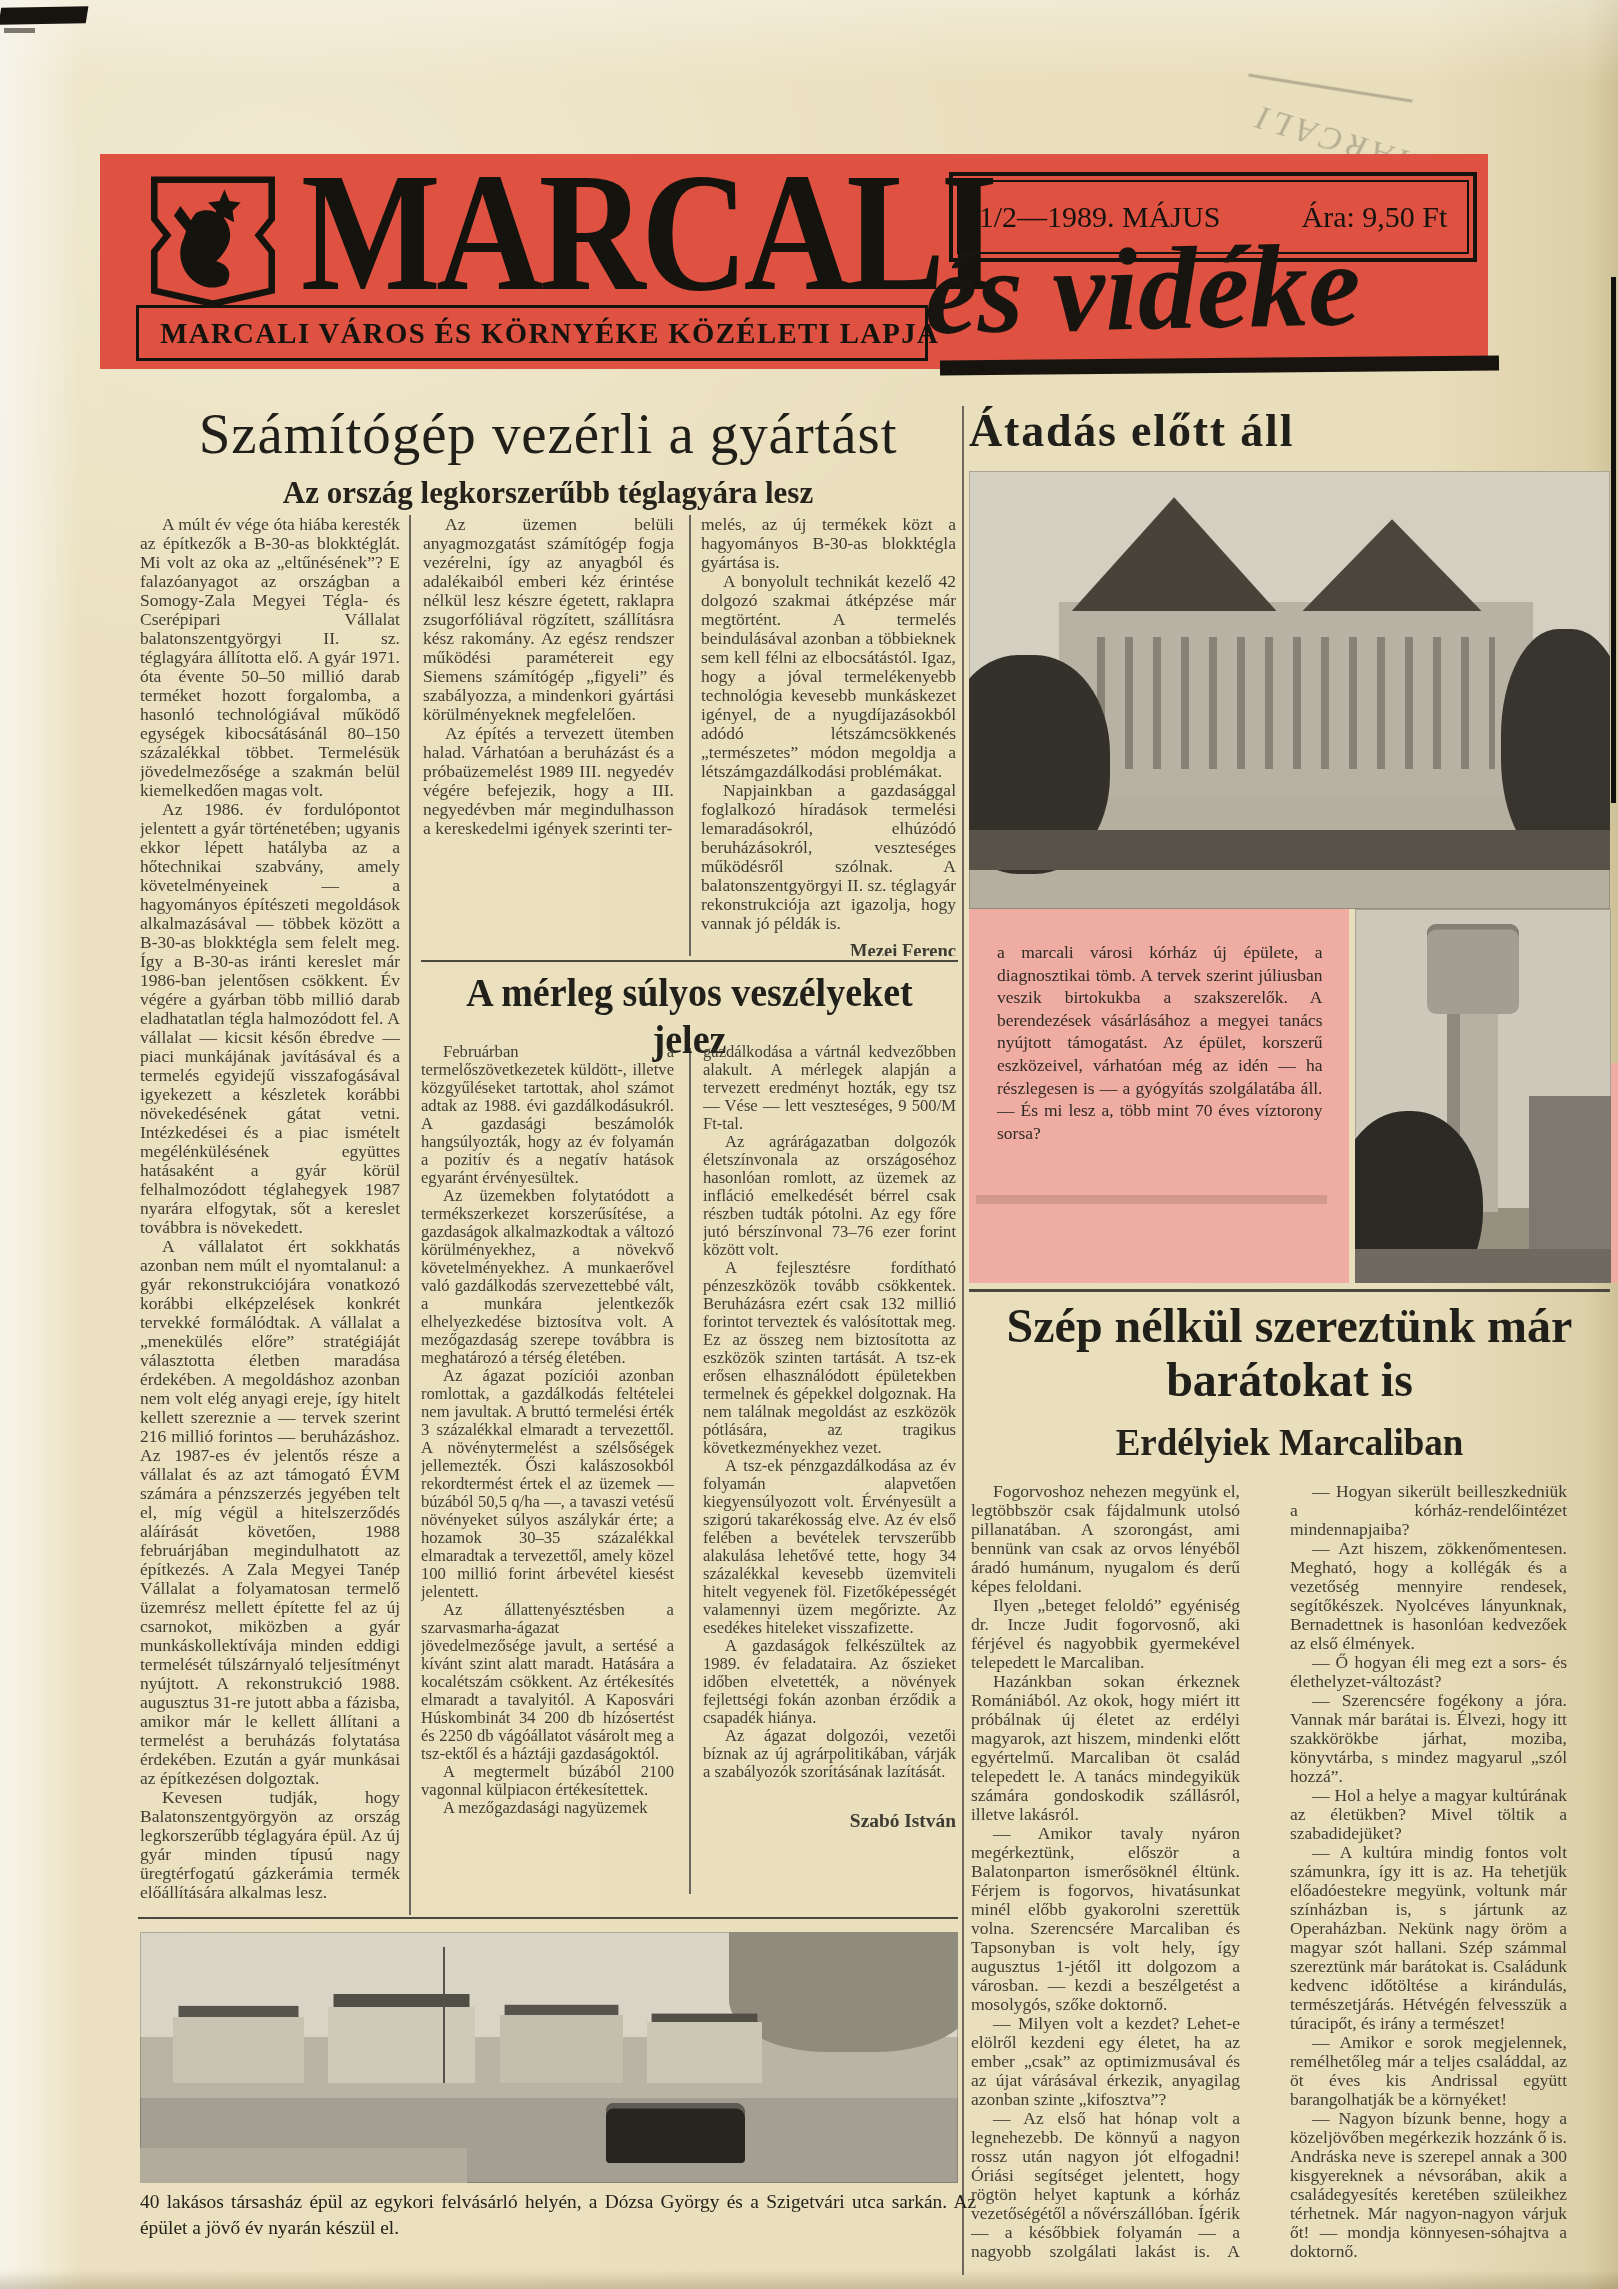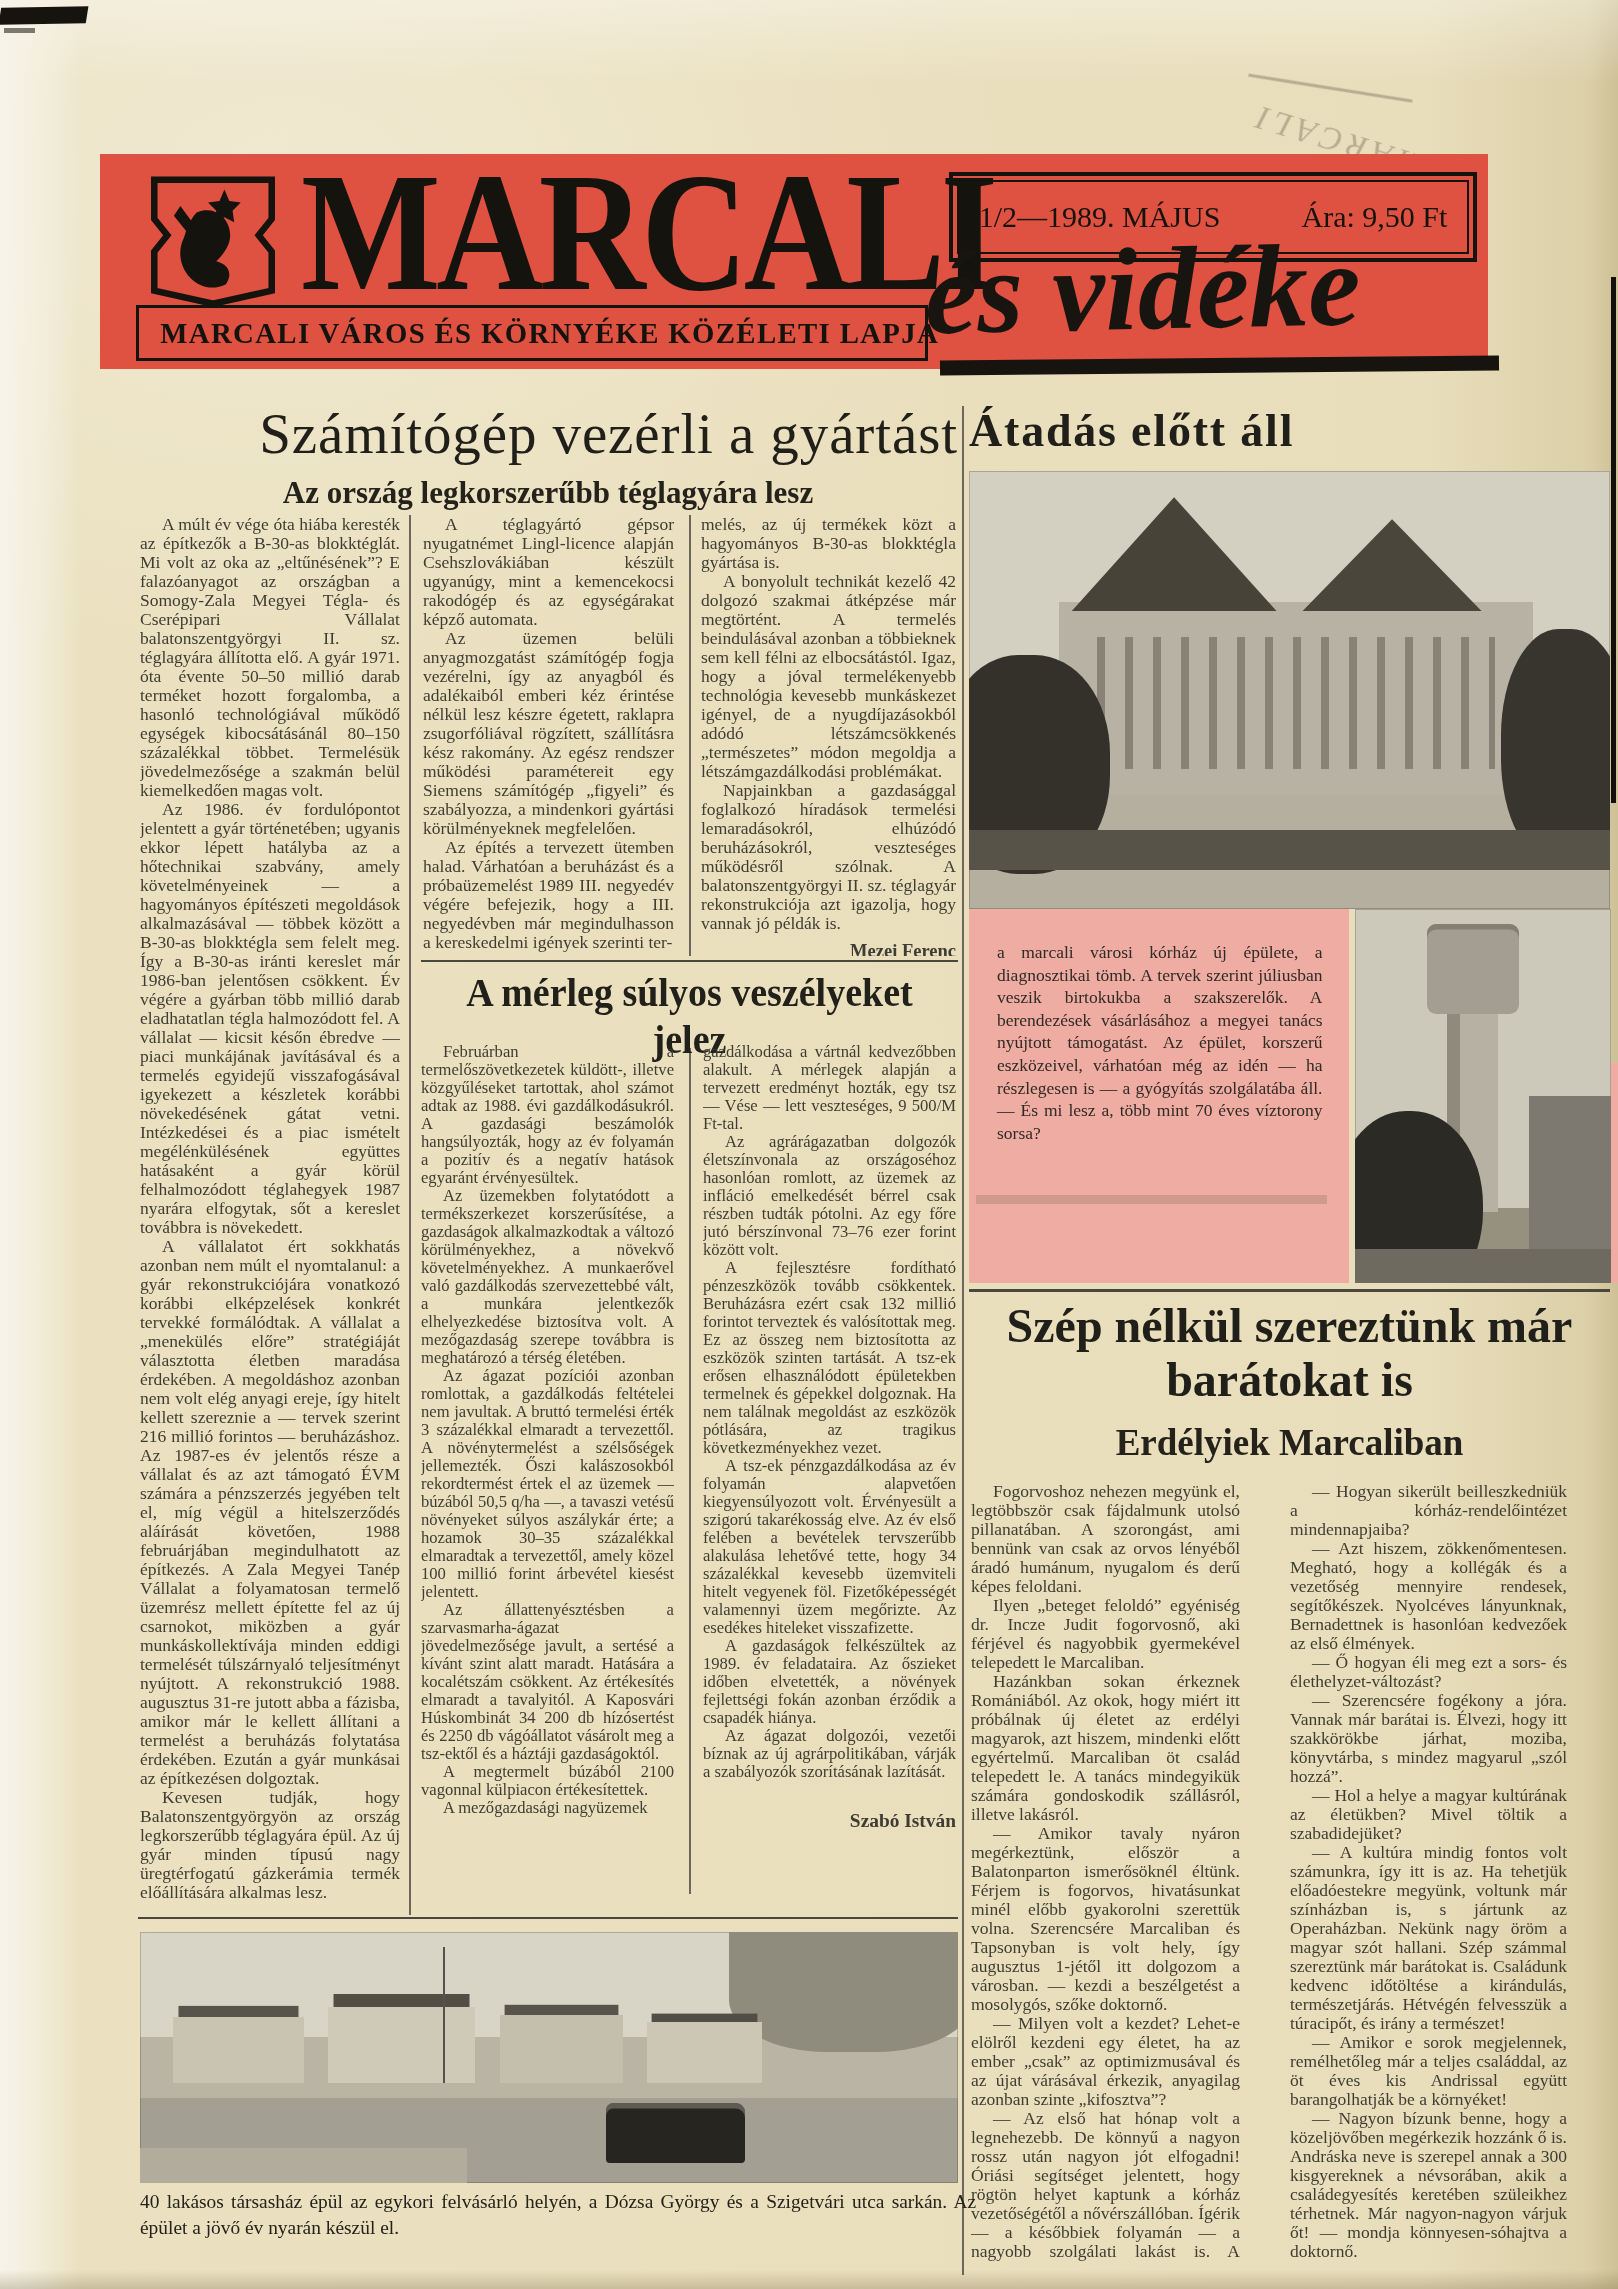--- a/index.html
+++ b/index.html
@@ -35,21 +35,21 @@
     transform:rotate(-1.2deg);white-space:nowrap;}
   .black-bar{position:absolute;left:940px;top:358px;width:559px;height:14.8px;background:#17140f;transform:rotate(-.5deg);}
   .edge-line{position:absolute;left:1611px;top:277px;width:4.6px;height:526px;background:#12100c;}
   .pink-sliver{position:absolute;left:1610px;top:1063px;width:9.2px;height:220px;background:#efaca3;}
 
   
   .vr{position:absolute;width:1.8px;background:#6b675c;}
   .hr{position:absolute;height:1.8px;background:#4a473e;}
 
   
-  .h-main{position:absolute;left:138px;top:404px;width:820px;text-align:right;
+  .h-main{position:absolute;left:138px;top:404px;width:820px;text-align:center;
     font-size:57px;line-height:1.05;color:#211f19;letter-spacing:0.9px;}
   .h-sub{position:absolute;left:138px;top:475px;width:820px;text-align:center;font-weight:bold;font-size:31px;color:#24221b;}
   .h-right{position:absolute;left:969px;top:404px;width:641px;text-align:left;font-weight:bold;font-size:46px;color:#211f19;letter-spacing:1.8px;}
   .h-mid{position:absolute;left:421px;top:969px;width:537px;text-align:center;font-weight:bold;font-size:40px;color:#22201a;transform:scaleX(.95);}
   .h-a3{position:absolute;left:969px;top:1299px;width:641px;text-align:center;font-weight:bold;font-size:48px;line-height:1.12;color:#211f19;}
   .h-a3sub{position:absolute;left:969px;top:1421px;width:641px;text-align:center;font-weight:bold;font-size:37px;color:#24221b;}
 
   
   .col{position:absolute;overflow:hidden;text-align:justify;}
   .col p{margin:0;text-indent:22px;}
@@ -114,21 +114,20 @@
 
   <div class="h-main">Számítógép vezérli a gyártást</div>
   <div class="h-sub">Az ország legkorszerűbb téglagyára lesz</div>
   <div class="col b19" style="left:140px;top:515px;width:260px;height:1384px">
     <p>A múlt év vége óta hiába keresték az építkezők a B-30-as blokktéglát. Mi volt az oka az „eltűnésének”? E falazóanyagot az országban a Somogy-Zala Megyei Tégla- és Cserépipari Vállalat balatonszentgyörgyi II. sz. téglagyára állította elő. A gyár 1971. óta évente 50–50 millió darab terméket hozott forgalomba, a hasonló technológiával működő egységek kibocsátásánál 80–150 százalékkal többet. Termelésük jövedelmezősége a szakmán belül kiemelkedően magas volt.</p>
     <p>Az 1986. év fordulópontot jelentett a gyár történetében; ugyanis ekkor lépett hatályba az a hőtechnikai szabvány, amely követelményeinek — a hagyományos építészeti megoldások alkalmazásával — többek között a B-30-as blokktégla sem felelt meg. Így a B-30-as iránti kereslet már 1986-ban jelentősen csökkent. Év végére a gyárban több millió darab eladhatatlan tégla halmozódott fel. A vállalat — kicsit későn ébredve — piaci munkájának javításával és a termelés egyidejű visszafogásával igyekezett a készletek korábbi növekedésének gátat vetni. Intézkedései és a piac ismételt megélénkülésének együttes hatásaként a gyár körül felhalmozódott téglahegyek 1987 nyarára elfogytak, sőt a kereslet továbbra is növekedett.</p>
     <p>A vállalatot ért sokkhatás azonban nem múlt el nyomtalanul: a gyár rekonstrukciójára vonatkozó korábbi elképzelések konkrét tervekké formálódtak. A vállalat a „menekülés előre” stratégiáját választotta életben maradása érdekében. A megoldáshoz azonban nem volt elég anyagi ereje, így hitelt kellett szereznie a — tervek szerint 216 millió forintos — beruházáshoz. Az 1987-es év jelentős része a vállalat és az azt támogató ÉVM számára a pénzszerzés jegyében telt el, míg végül a hitelszerződés aláírását követően, 1988 februárjában megindulhatott az építkezés. A Zala Megyei Tanép Vállalat a folyamatosan termelő üzemrész mellett építette fel az új csarnokot, miközben a gyár munkáskollektívája minden eddigi termelését túlszárnyaló teljesítményt nyújtott. A rekonstrukció 1988. augusztus 31-re jutott abba a fázisba, amikor már le kellett állítani a termelést a beruházás folytatása érdekében. Ezután a gyár munkásai az építkezésen dolgoztak.</p>
     <p>Kevesen tudják, hogy Balatonszentgyörgyön az ország legkorszerűbb téglagyára épül. Az új gyár minden típusú nagy üregtérfogatú gázkerámia termék előállítására alkalmas lesz.</p>
   </div>
   <div class="col b19" style="left:423px;top:515px;width:251px;height:441px">
-    <p>A téglagyártó gépsor nyugatnémet Lingl-licence alapján Csehszlovákiában készült ugyanúgy, mint a kemencekocsi rakodógép és az egységárakat képző automata.</p>
     <p>Az üzemen belüli anyagmozgatást számítógép fogja vezérelni, így az anyagból és adalékaiból emberi kéz érintése nélkül lesz készre égetett, raklapra zsugorfóliával rögzített, szállításra kész rakomány. Az egész rendszer működési paramétereit egy Siemens számítógép „figyeli” és szabályozza, a mindenkori gyártási körülményeknek megfelelően.</p>
     <p>Az építés a tervezett ütemben halad. Várhatóan a beruházást és a próbaüzemelést 1989 III. negyedév végére befejezik, hogy a III. negyedévben már megindulhasson a kereskedelmi igények szerinti ter-</p>
   </div>
   <div class="col b19" style="left:701px;top:515px;width:255px;height:441px">
     <p class="noindent">melés, az új termékek közt a hagyományos B-30-as blokktégla gyártása is.</p>
     <p>A bonyolult technikát kezelő 42 dolgozó szakmai átképzése már megtörtént. A termelés beindulásával azonban a többieknek sem kell félni az elbocsátástól. Igaz, hogy a jóval termelékenyebb technológia kevesebb munkáskezet igényel, de a nyugdíjazásokból adódó létszámcsökkenés „természetes” módon megoldja a létszámgazdálkodási problémákat.</p>
     <p>Napjainkban a gazdasággal foglalkozó híradások termelési lemaradásokról, elhúzódó beruházásokról, veszteséges működésről szólnak. A balatonszentgyörgyi II. sz. téglagyár rekonstrukciója azt igazolja, hogy vannak jó példák is.</p>
     <p class="byline" style="font-size:18.5px">Mezei Ferenc</p>
   </div>
 

